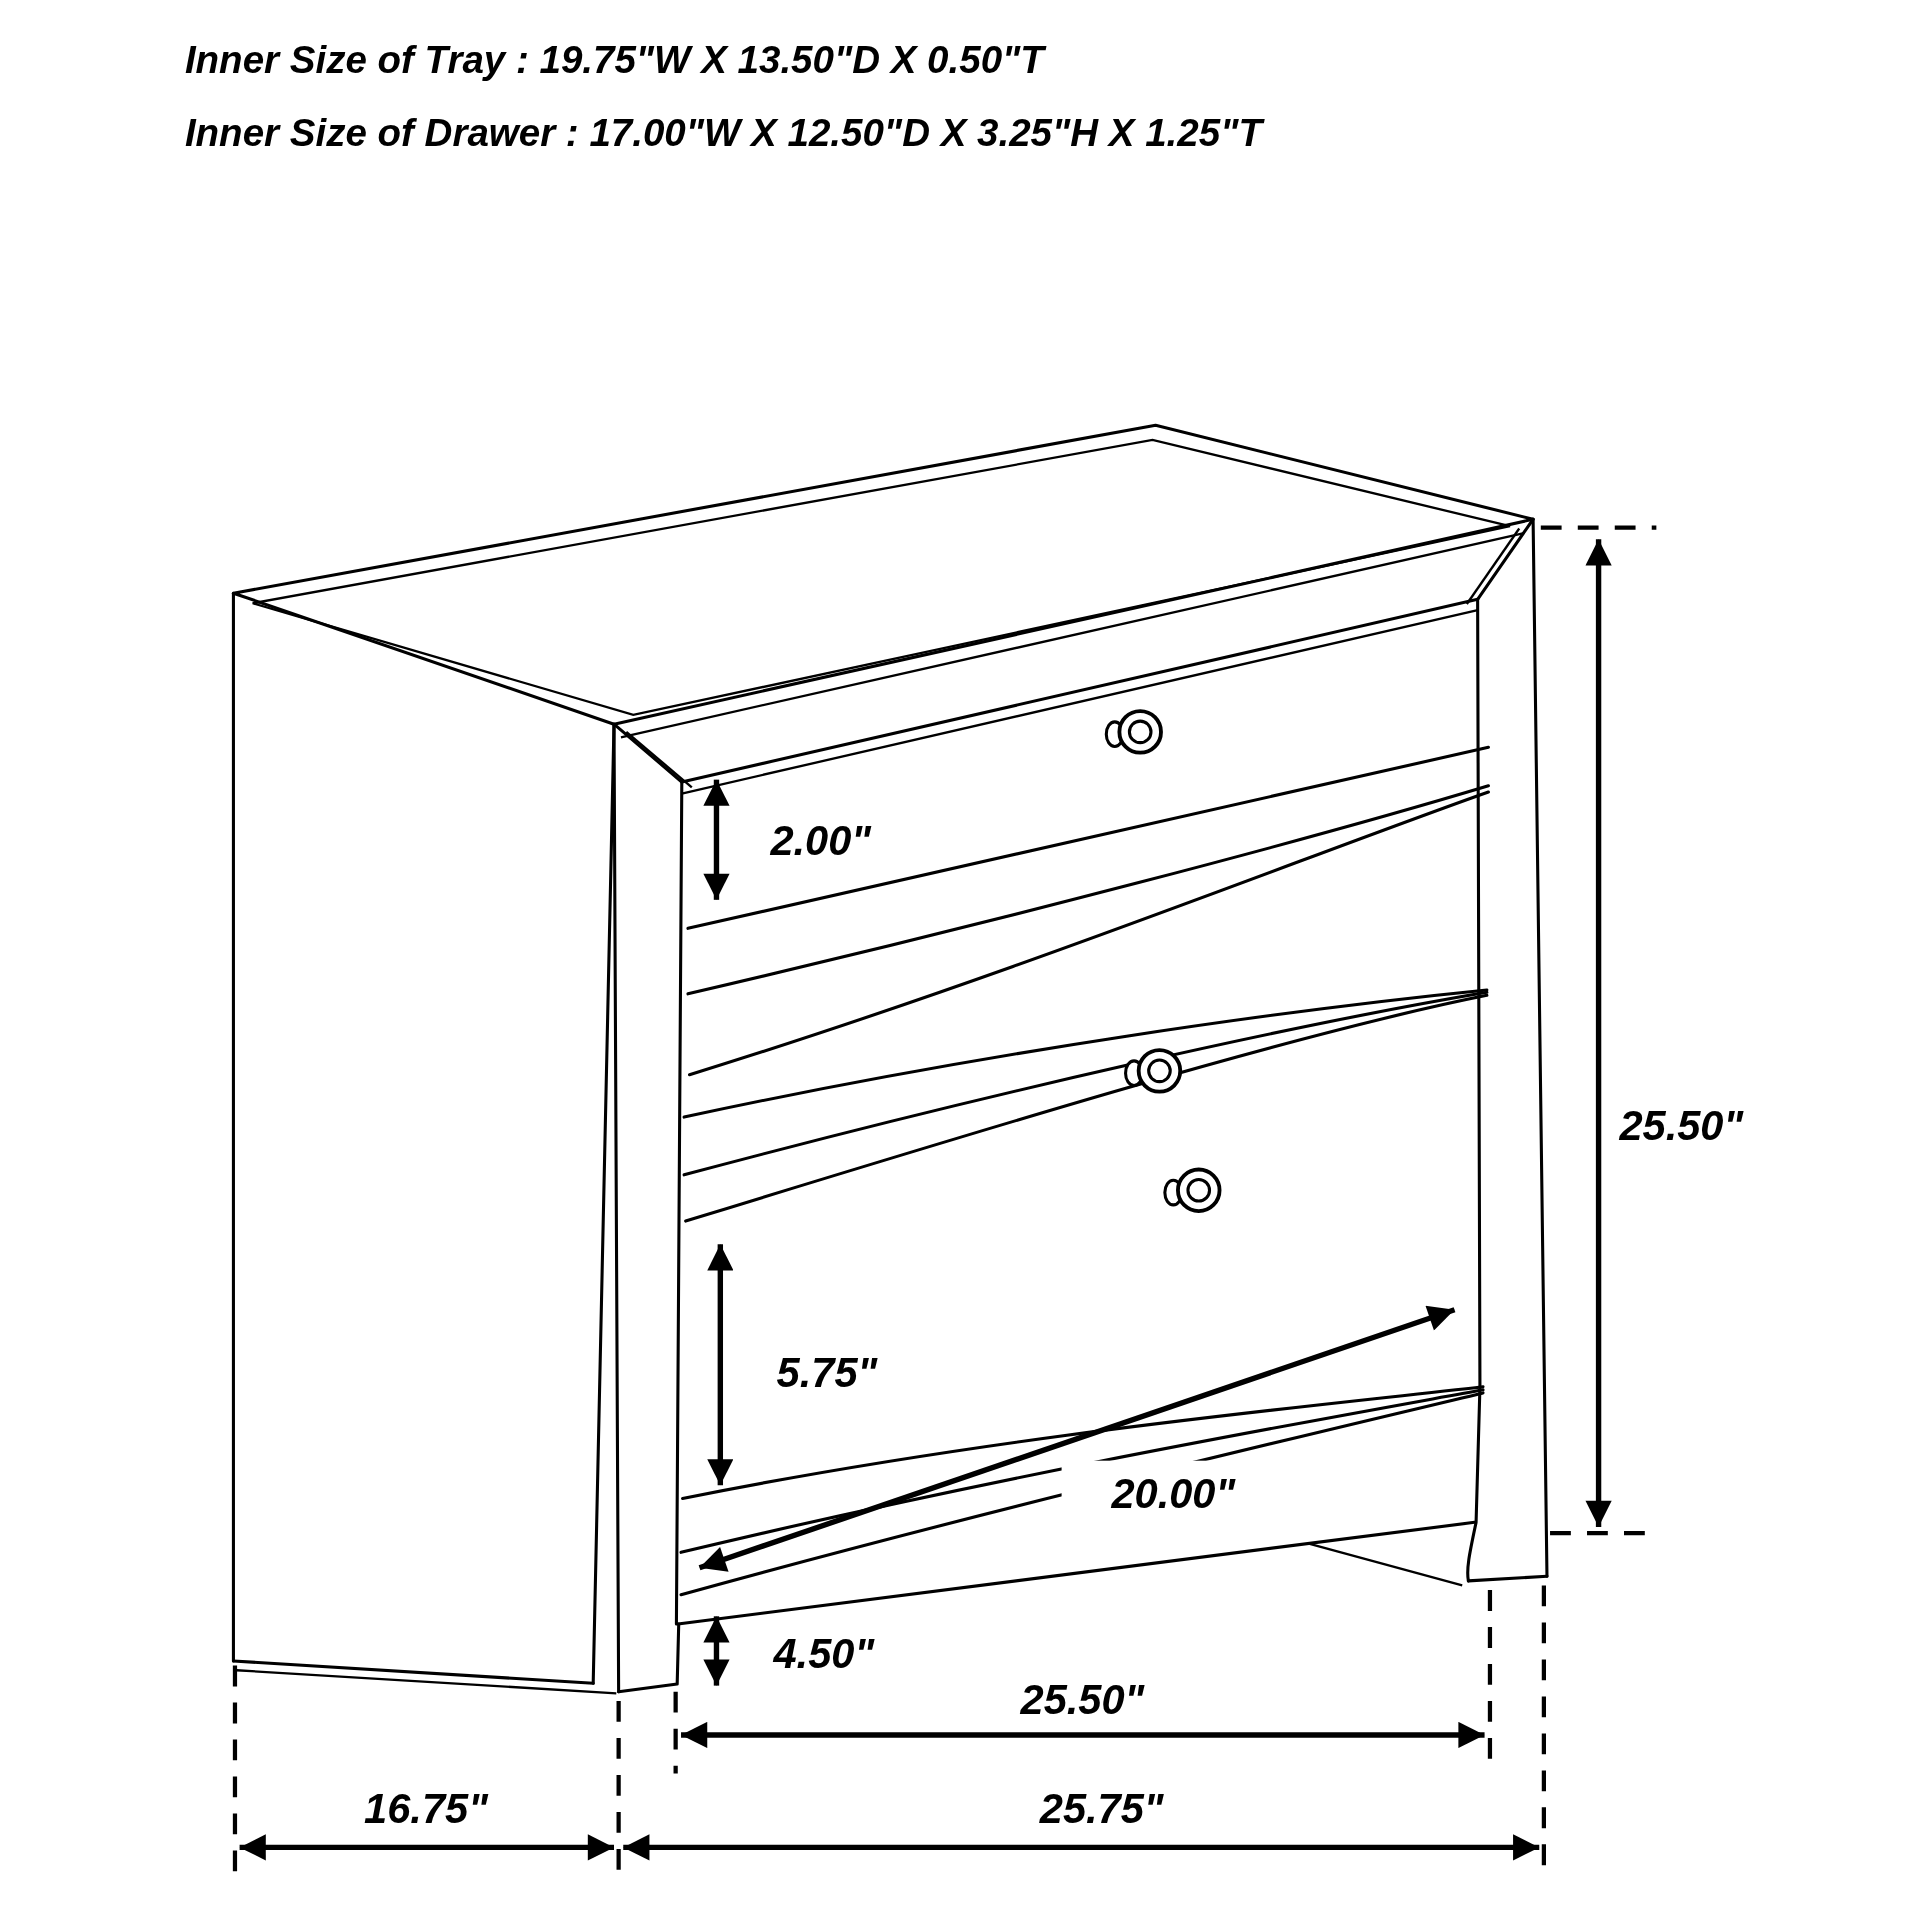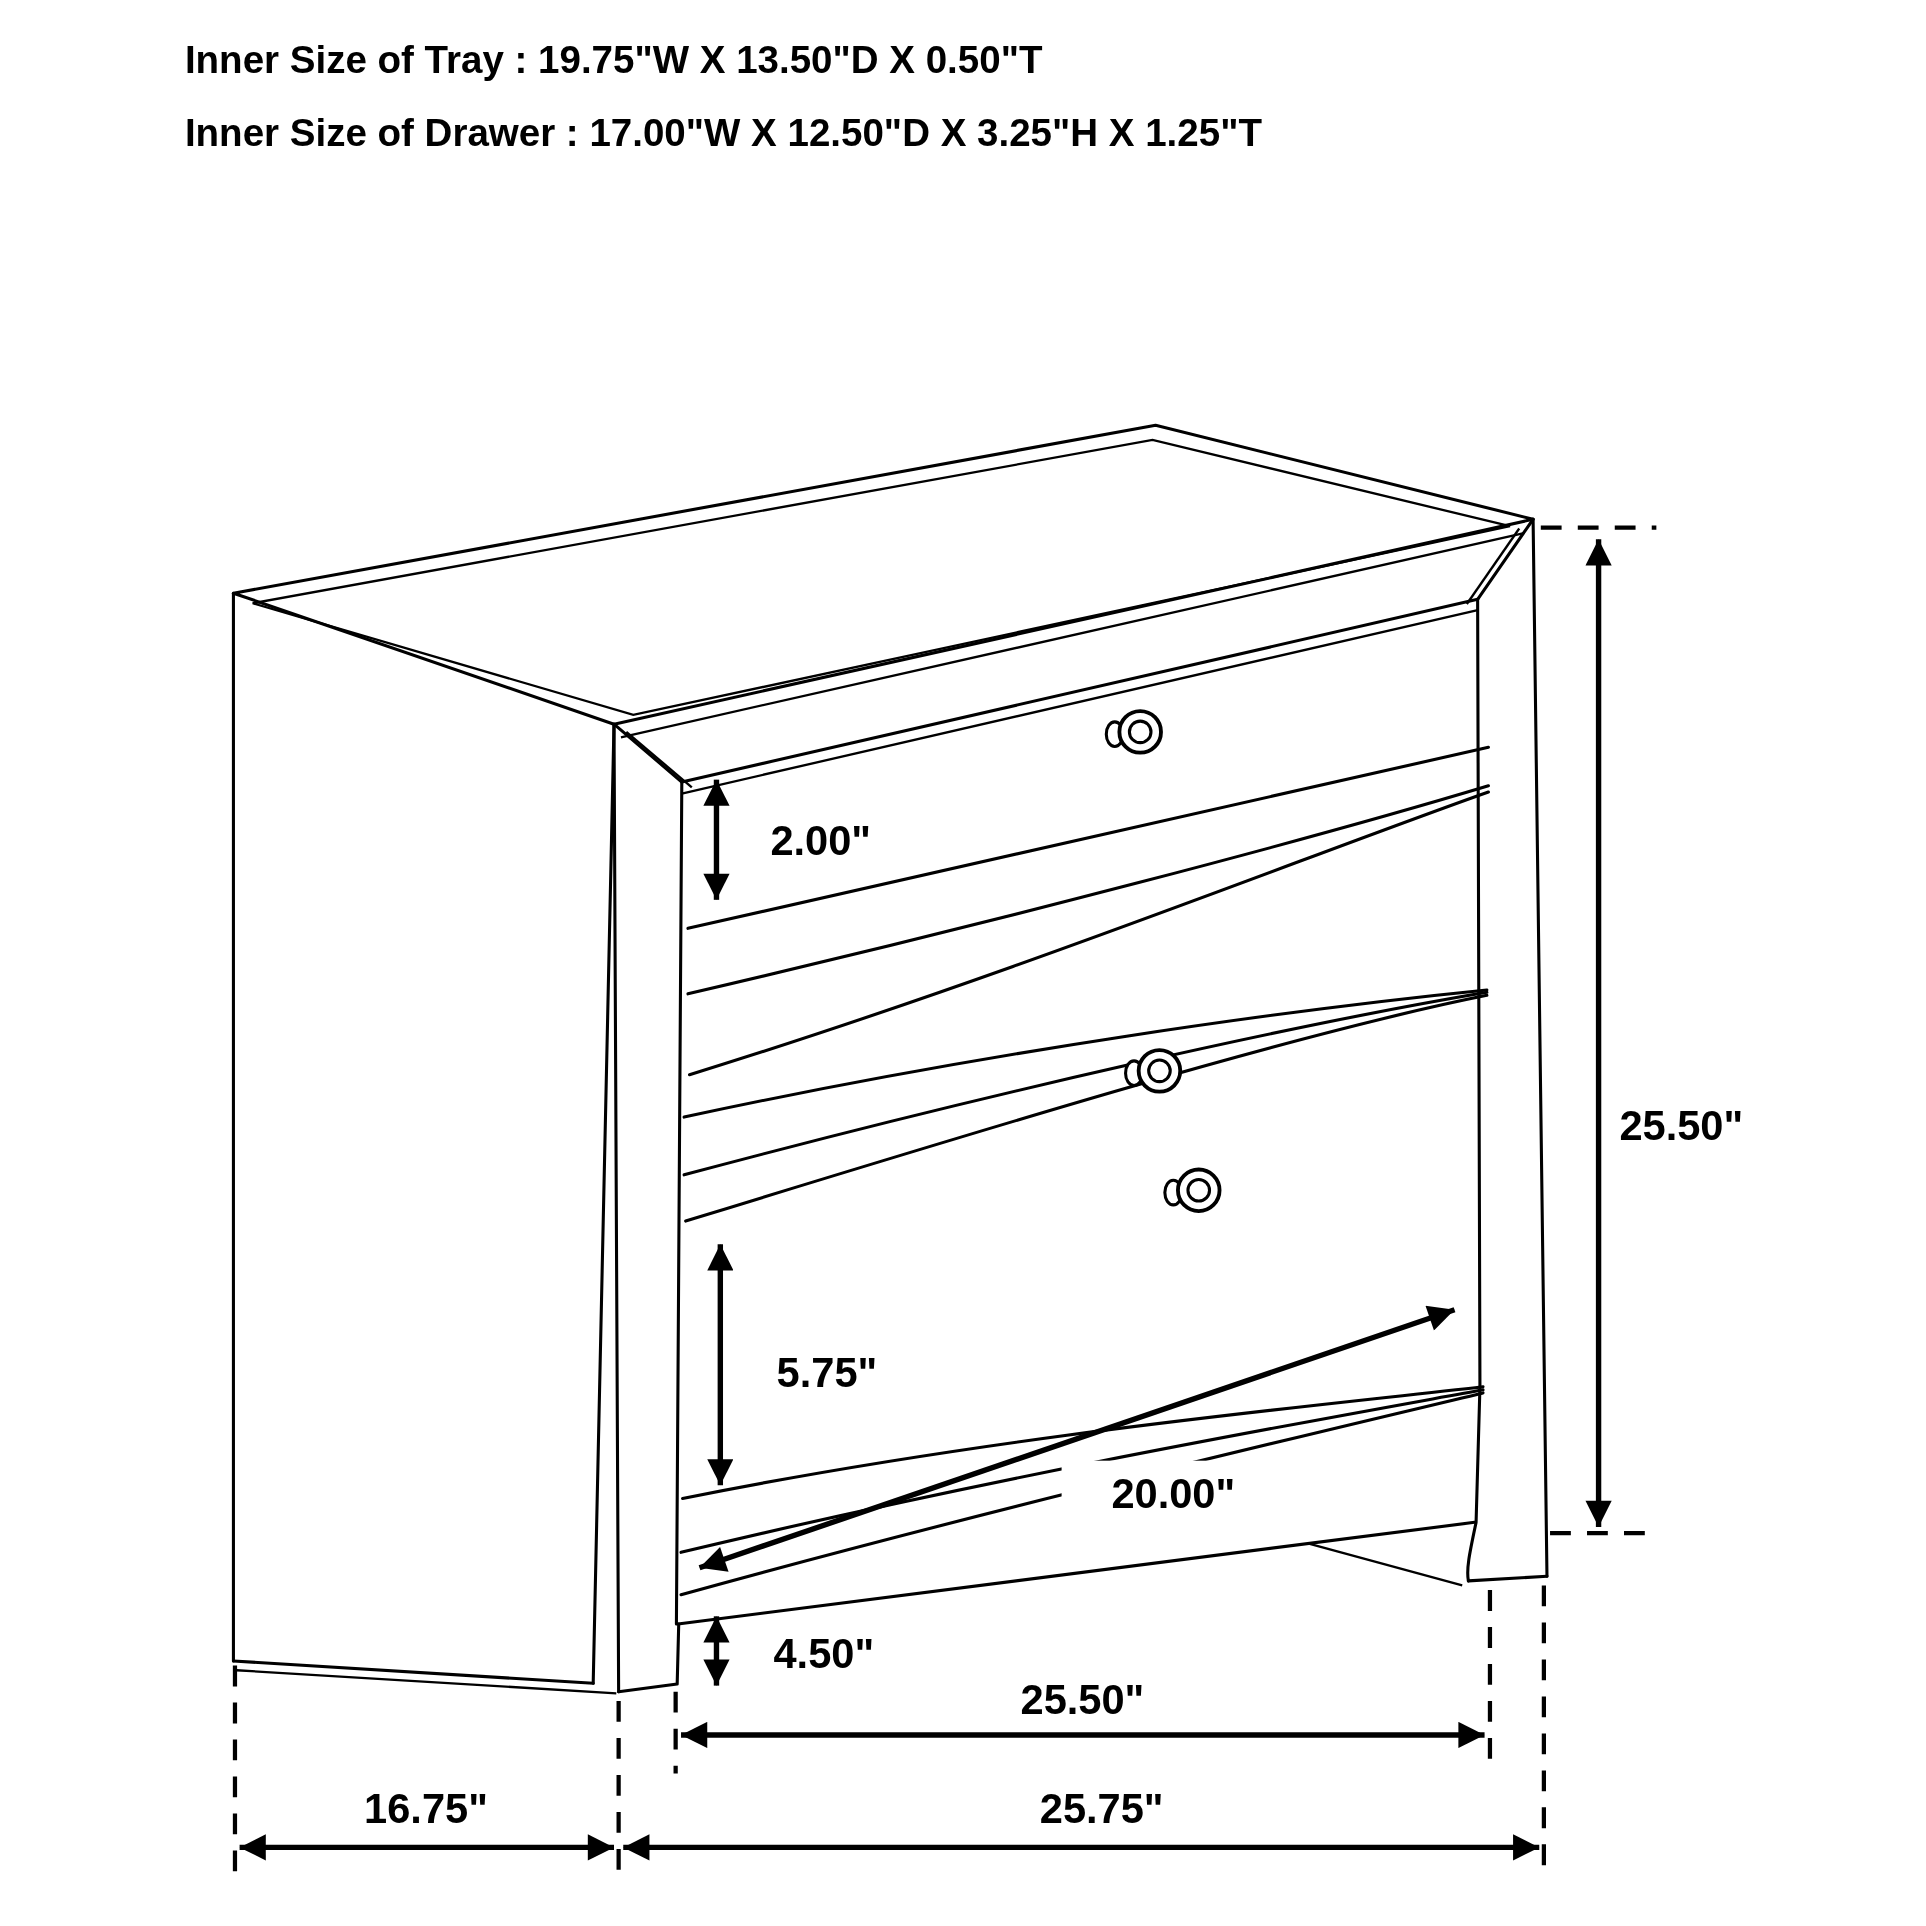--- a/index.html
+++ b/index.html
@@ -2,20 +2,21 @@
 <html style="font-size:12.3px"><head>
 <meta charset="utf-8">
 <style>
   html, body { margin: 0; padding: 0; background: #ffffff; }
   .canvas {
     position: relative;
     width: 1926px;
     height: 1926px;
     background: #ffffff;
     overflow: hidden;
+    font-style: italic;
   }
   svg { display: block; }
   svg text {
     font-family: "Liberation Sans", "DejaVu Sans", sans-serif;
     font-weight: bold;
     fill: #000000;
   }
   .hdr  { font-size: 50px; letter-spacing: 0px; }
   .dim  { font-size: 54px; }
   .cab  { stroke: #000000; stroke-width: 4; fill: none; stroke-linecap: round; stroke-linejoin: round; }

